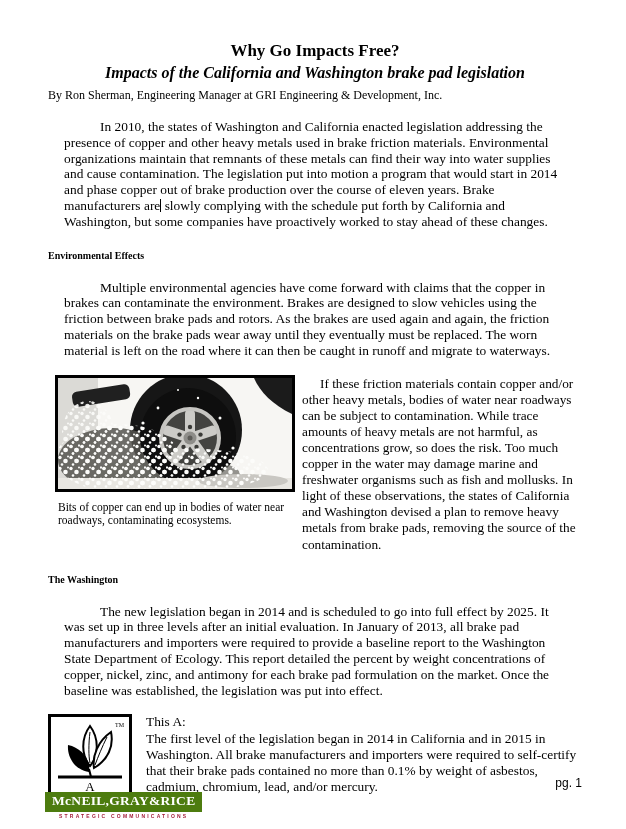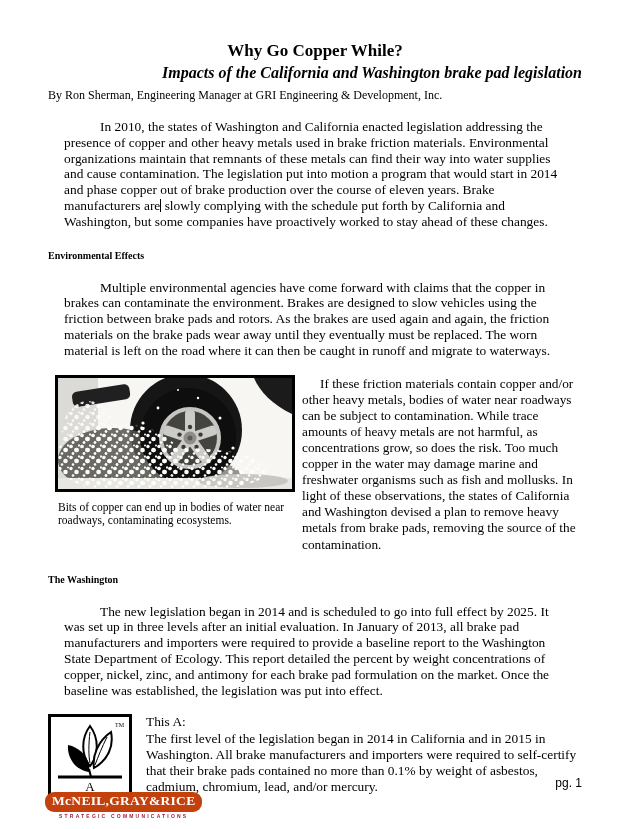--- a/index.html
+++ b/index.html
@@ -2,55 +2,55 @@
 <html><head>
 <meta charset="utf-8">
 <style>
   html,body { margin:0; padding:0; background:#ffffff; }
   .page {
     position:relative; width:626px; height:829px; background:#ffffff;
     font-family:"Liberation Serif", serif; color:#000; overflow:hidden;
   }
   .content { padding:0 44px 0 48px; }
   .title   { margin:0; padding-top:40px; text-align:center; font-weight:bold; font-size:17px; line-height:22px; }
-  .subtitle{ margin:0; text-align:right; font-style:italic; font-size:16px; line-height:22px; }
+  .subtitle{ margin:0; text-align:center; font-style:italic; font-size:16px; line-height:22px; }
   .byline  { margin-top:4px; font-size:12px; line-height:15px; }
   p.body   { margin:16px; font-size:13.4px; line-height:15.8px; text-indent:36px; }
   .para1   { margin-top:21px; }
   .head    { margin:17px 0 0 0; font-size:10px; font-weight:bold; line-height:17px; }
   .after-head { margin-top:12px; }
   .media-row { display:flex; margin-top:14px; }
   .figure-col { flex:none; width:247px; }
   .photo-frame { margin-left:7px; width:234px; height:111px; border:3px solid #000; font-size:0; }
   .caption { margin:9px 0 12px 10px; font-size:11.5px; line-height:13.5px; width:232px; }
   .wrap-col { flex:1; margin-left:6px; }
   .wrap-col p { margin:1px; font-size:13.3px; line-height:16.1px; text-indent:18px; }
   .level-row { display:flex; margin-top:14px; }
   .leafmark-box { flex:none; width:84px; height:84px; }
   .level-text { margin-left:14px; font-size:13.4px; line-height:16.2px; }
   .text-cursor { display:inline-block; width:1px; height:13px; background:#000; vertical-align:-2px; }
   .footer-pgnum { position:absolute; top:776px; right:44px; font-family:"Liberation Sans", sans-serif; font-size:12px; }
   .logo { position:absolute; top:792px; left:45px; display:inline-flex; flex-direction:column; }
   .logo-bar {
-    background:#c2410c; color:#fff; font-family:"Liberation Serif", serif;
+    background:#4d7c0f; color:#fff; font-family:"Liberation Serif", serif;
     font-size:13.5px; font-weight:bold; letter-spacing:0.3px;
-    padding:1px 7px 3px; white-space:nowrap;border-radius:9px;
+    padding:1px 7px 3px; white-space:nowrap;
   }
   .logo-strap {
     color:#a31d38; font-family:"Liberation Sans", sans-serif; font-size:5px;
     font-weight:bold; letter-spacing:2.2px; text-align:center; margin-top:1px; white-space:nowrap;
   }
 </style>
 </head>
 <body>
 
 <div class="page">
   <div class="content">
 
-    <h1 class="title">Why Go Copper While?</h1>
+    <h1 class="title">Why Go Impacts Free?</h1>
     <h2 class="subtitle">Impacts of the California and Washington brake pad legislation</h2>
     <div class="byline">By Ron Sherman, Engineering Manager at GRI Engineering &amp; Development, Inc.</div>
 
     <p class="body para1"><span>In 2010, the states of Washington and California enacted legislation addressing the presence of copper and other heavy metals used in brake friction materials. Environmental organizations maintain that remnants of these metals can find their way into water supplies and cause contamination. The legislation put into motion a program that would start in 2014 and phase copper out of brake production over the course of eleven years. Brake manufacturers are</span><span class="text-cursor"></span><span> slowly complying with the schedule put forth by California and Washington, but some companies have proactively worked to stay ahead of these changes.</span></p>
 
     <h3 class="head">Environmental Effects</h3>
     <p class="body after-head">Multiple environmental agencies have come forward with claims that the copper in brakes can contaminate the environment. Brakes are designed to slow vehicles using the friction between brake pads and rotors. As the brakes are used again and again, the friction materials on the brake pads wear away until they eventually must be replaced. The worn material is left on the road where it can then be caught in runoff and migrate to waterways.</p>
 
     <div class="media-row">
       <div class="figure-col">

